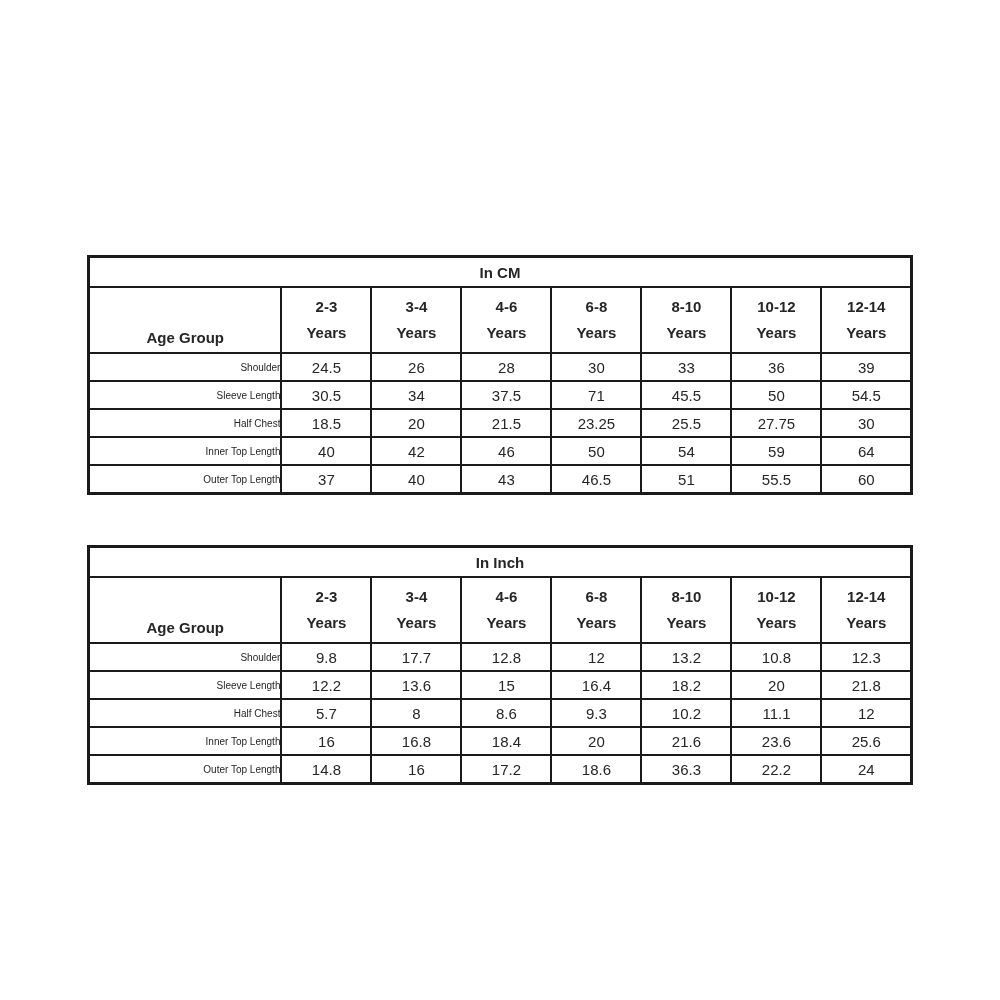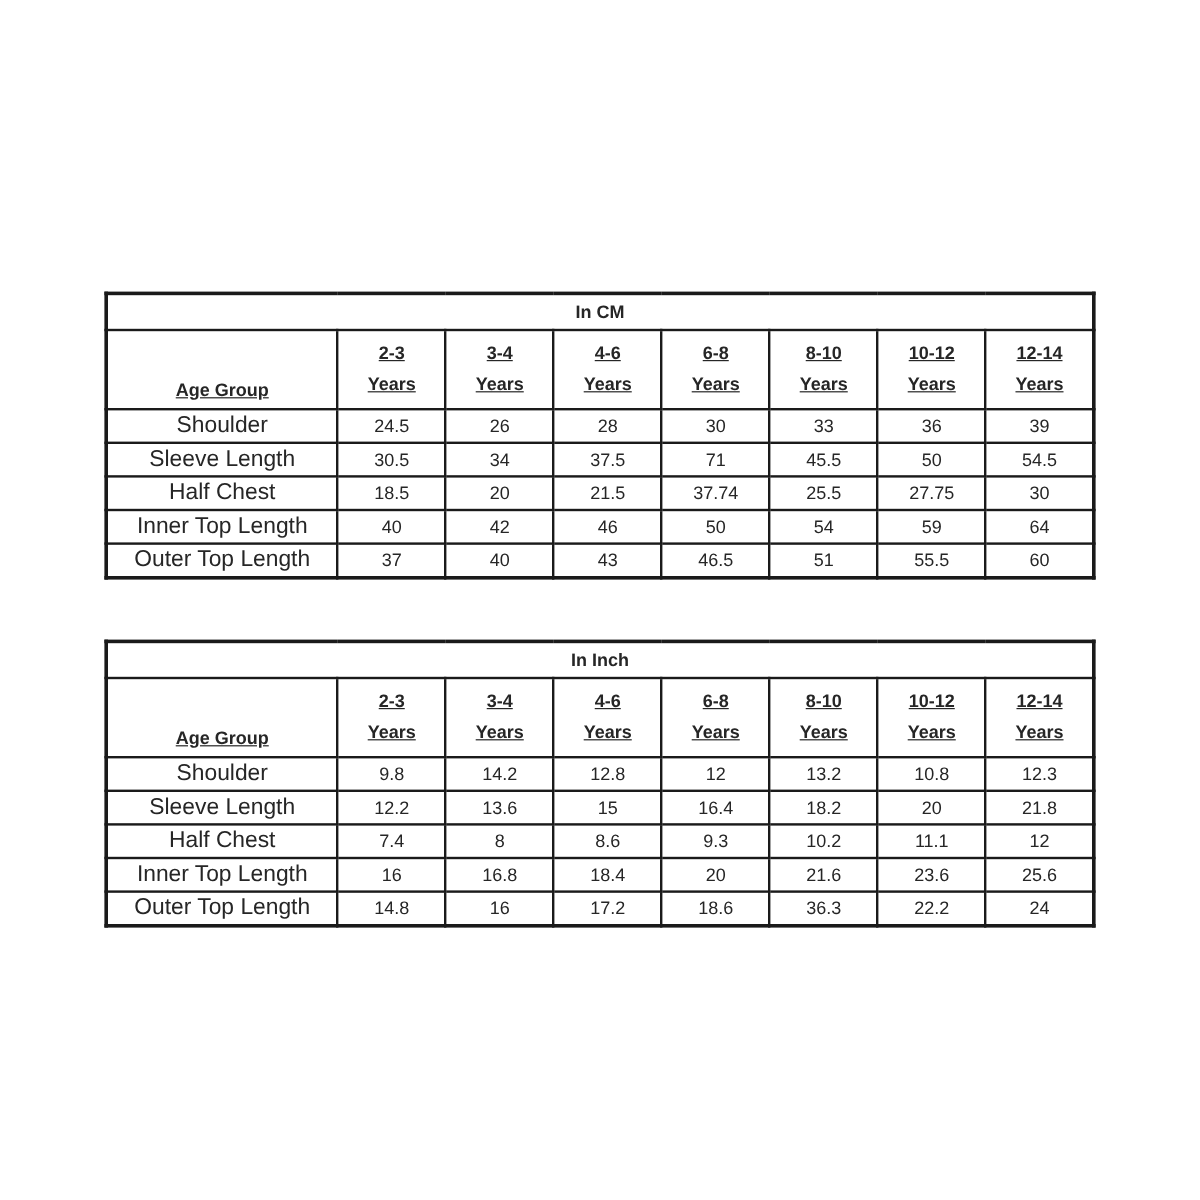--- a/index.html
+++ b/index.html
@@ -3,36 +3,36 @@
 <meta charset="utf-8">
 <style>
   html, body { margin: 0; padding: 0; background: #ffffff; }
   .page {
     width: 1000px; height: 1000px; background: #ffffff;
     box-sizing: border-box; padding-top: 243px;
     font-family: "Liberation Sans", sans-serif; color: #262626;
   }
   table.size-table {
     border-collapse: collapse; table-layout: fixed;
-    width: 825px; margin: 0 auto;
+    width: 825px; margin: 12px auto;
     border: 3px solid #1a1a1a;
   }
   table.size-table + table.size-table { margin-top: 50px; padding-left: 11px; }
   .size-table td, .size-table th {
     border: 2px solid #1a1a1a; text-align: center;
     font-size: 15px; padding: 0; overflow: hidden;
   }
   .col-age { width: 193px; }
   .col-val { width: 90px; }
   tr.title-row th { height: 28px; font-weight: bold; }
-  tr.header-row th { height: 58px; font-weight: bold; text-decoration: underline; }
+  tr.header-row th { height: 58px; font-weight: bold; }
   th.corner-cell { vertical-align: bottom; padding-bottom: 6px; }
   th.col-header { vertical-align: middle; white-space: pre-line; line-height: 1.75; }
   tr.data-row td { height: 26px; font-weight: normal; vertical-align: middle; }
-  td.row-label { font-size: 19px; }
+  td.row-label { font-size: 10px; text-align: right; }
 </style>
 </head>
 <body>
 
 <div class="page">
 
   <table class="size-table">
     <colgroup>
       <col class="col-age">
         <col class="col-val">
@@ -82,21 +82,21 @@
         <td>71</td>
         <td>45.5</td>
         <td>50</td>
         <td>54.5</td>
       </tr>
       <tr class="data-row">
         <td class="row-label">Half Chest</td>
         <td>18.5</td>
         <td>20</td>
         <td>21.5</td>
-        <td>37.74</td>
+        <td>23.25</td>
         <td>25.5</td>
         <td>27.75</td>
         <td>30</td>
       </tr>
       <tr class="data-row">
         <td class="row-label">Inner Top Length</td>
         <td>40</td>
         <td>42</td>
         <td>46</td>
         <td>50</td>
@@ -145,40 +145,40 @@
         <th class="col-header">8-10
 Years</th>
         <th class="col-header">10-12
 Years</th>
         <th class="col-header">12-14
 Years</th>
       </tr>
       <tr class="data-row">
         <td class="row-label">Shoulder</td>
         <td>9.8</td>
-        <td>14.2</td>
+        <td>17.7</td>
         <td>12.8</td>
         <td>12</td>
         <td>13.2</td>
         <td>10.8</td>
         <td>12.3</td>
       </tr>
       <tr class="data-row">
         <td class="row-label">Sleeve Length</td>
         <td>12.2</td>
         <td>13.6</td>
         <td>15</td>
         <td>16.4</td>
         <td>18.2</td>
         <td>20</td>
         <td>21.8</td>
       </tr>
       <tr class="data-row">
         <td class="row-label">Half Chest</td>
-        <td>7.4</td>
+        <td>5.7</td>
         <td>8</td>
         <td>8.6</td>
         <td>9.3</td>
         <td>10.2</td>
         <td>11.1</td>
         <td>12</td>
       </tr>
       <tr class="data-row">
         <td class="row-label">Inner Top Length</td>
         <td>16</td>

